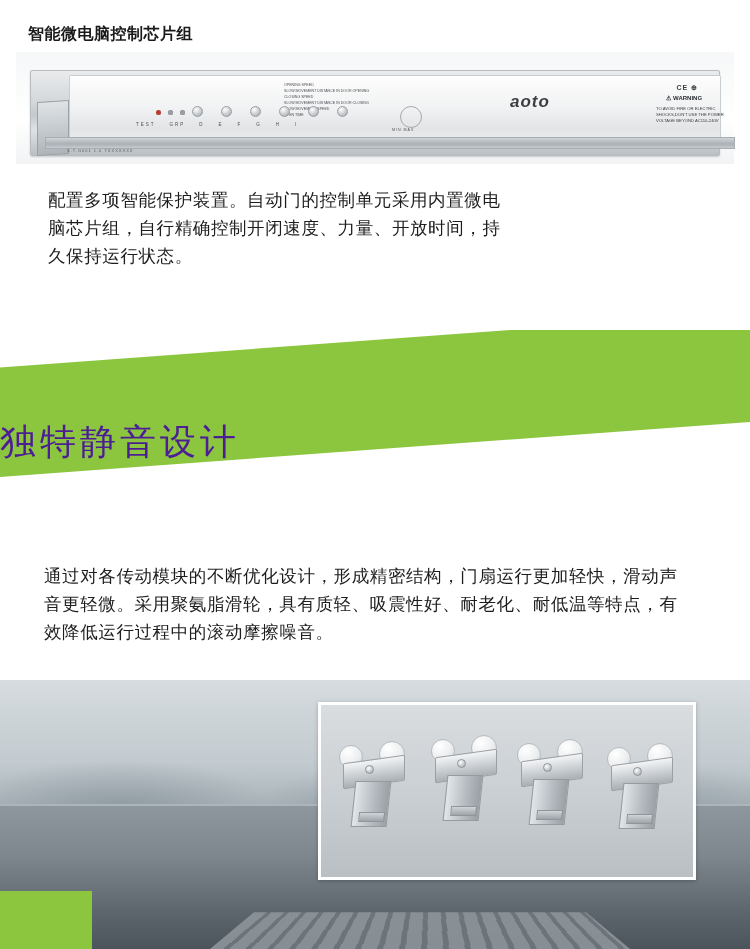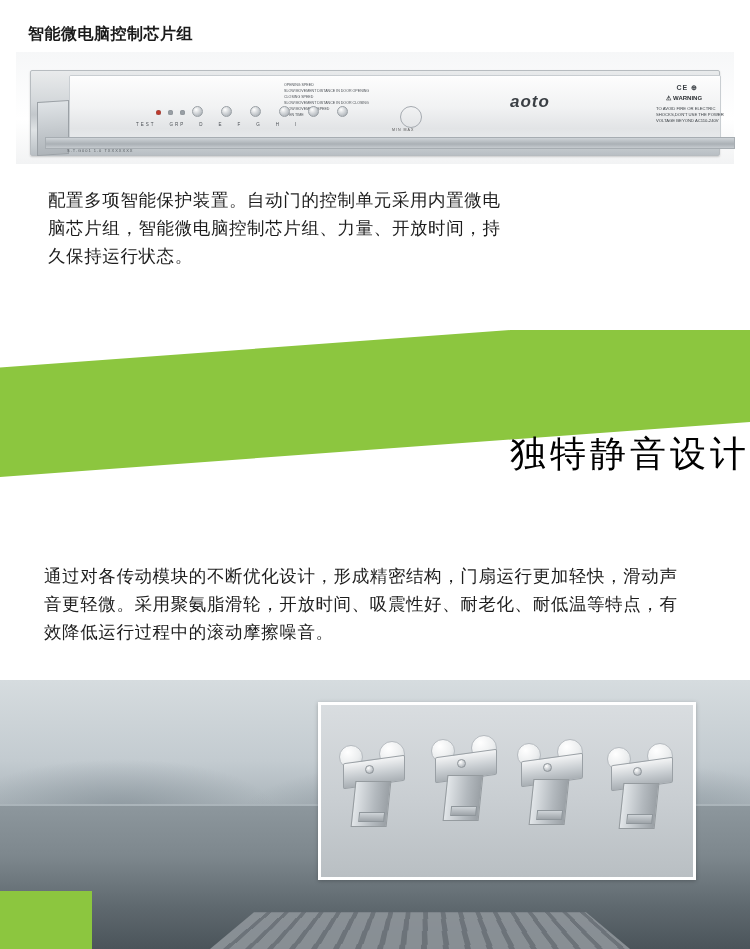--- a/index.html
+++ b/index.html
@@ -219,26 +219,25 @@
     width: 790px;
     height: 92px;
     background: #ffffff;
     transform: rotate(-4.2deg);
     transform-origin: left bottom;
   }
   .band-title {
     position: absolute;
     left: 0; right: 0;
     top: 88px;
-    text-align: right;
+    text-align: left;
     font-size: 36px;
-    color: #000000;
+    color: #4c1d95;
     letter-spacing: 4px;
     font-weight: normal;
-    margin-top: 12px;
   }
 
   
   .para-2 {
     position: absolute;
     left: 44px;
     top: 562px;
     width: 640px;
     font-size: 17.5px;
     line-height: 28px;
@@ -412,29 +411,29 @@
       <span class="screw" style="left:262px;top:66px;"></span>
       <span class="screw" style="left:352px;top:66px;"></span>
       <span class="screw" style="left:540px;top:66px;"></span>
       <span class="screw" style="left:652px;top:66px;"></span>
 
       <div class="bottom-strip"></div>
       <div class="serial-text">S.T.G001  1.0  TXXXXXXX</div>
     </div>
   </div>
 
-  <div class="para-1">配置多项智能保护装置。自动门的控制单元采用内置微电脑芯片组，智能微电脑控制芯片组、力量、开放时间，持久保持运行状态。</div>
+  <div class="para-1">配置多项智能保护装置。自动门的控制单元采用内置微电脑芯片组，自行精确控制开闭速度、力量、开放时间，持久保持运行状态。</div>
 
   <div class="green-band">
     <div class="band-white-wedge"></div>
     <div class="band-white-wedge-2"></div>
     <div class="band-title">独特静音设计</div>
   </div>
 
-  <div class="para-2">通过对各传动模块的不断优化设计，形成精密结构，门扇运行更加轻快，滑动声音更轻微。采用聚氨脂滑轮，开放时间、吸震性好、耐老化、耐低温等特点，有效降低运行过程中的滚动摩擦噪音。</div>
+  <div class="para-2">通过对各传动模块的不断优化设计，形成精密结构，门扇运行更加轻快，滑动声音更轻微。采用聚氨脂滑轮，具有质轻、吸震性好、耐老化、耐低温等特点，有效降低运行过程中的滚动摩擦噪音。</div>
 
   <div class="scene">
     <div class="scene-hills"></div>
     <div class="scene-water"></div>
     <div class="scene-dock"></div>
     <div class="scene-green-corner"></div>
   </div>
 
   <div class="roller-card">
     <div class="roller r1">

